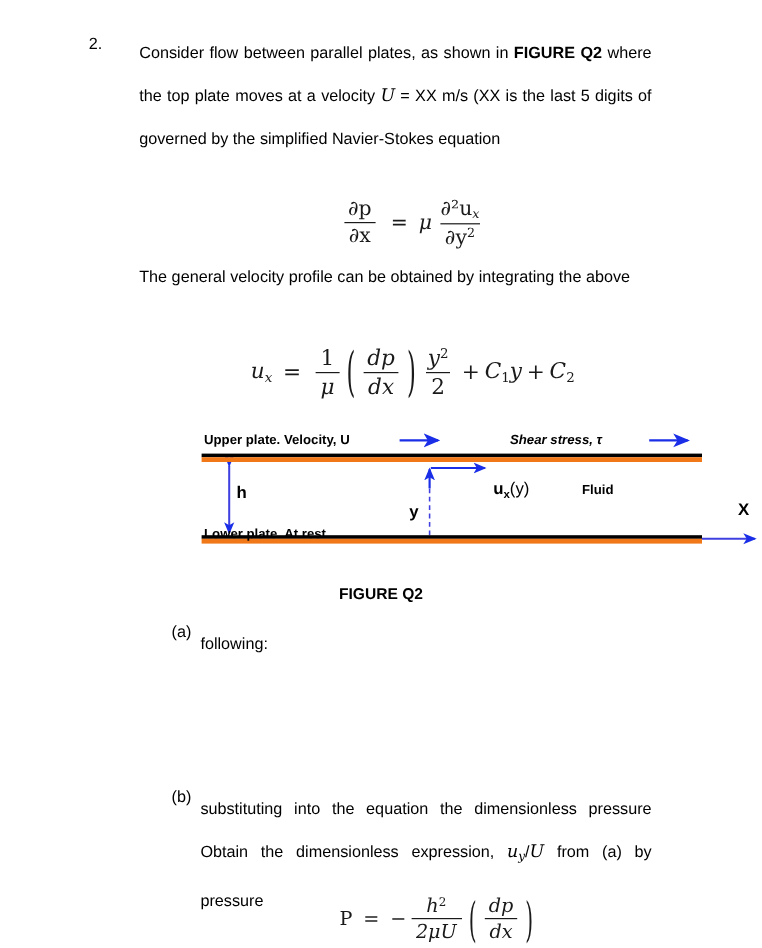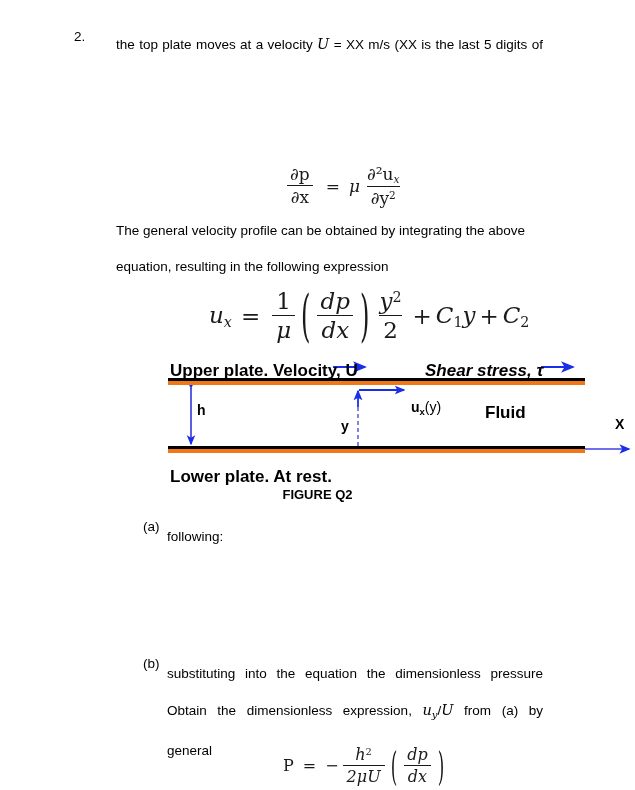--- a/index.html
+++ b/index.html
@@ -109,27 +109,27 @@
     height: 7px;
   }
   .plate .blk { position: absolute; left: 0; right: 0; top: 0; height: 3px; background: #000000; }
   .plate .org { position: absolute; left: 0; right: 0; top: 3px; height: 4px; background: #f07818; }
   .plate-top { top: 23px; }
   .plate-bot { top: 91px; }
 
   .fig-label {
     position: absolute;
     font-weight: bold;
-    font-size: 17px;
+    font-size: 11px;
     white-space: nowrap;
     font-family: "Liberation Sans", sans-serif;
   }
   .lbl-upper { left: 170px; top: 6px; }
   .lbl-shear { left: 425px; top: 6px; font-style: italic; }
-  .lbl-lower { left: 170px; top: 112px; }
+  .lbl-lower { left: 170px; top: 84px; }
   .lbl-fluid { left: 485px; top: 48px; }
   .lbl-h     { left: 197px; top: 47px; font-size: 14px; }
   .lbl-y     { left: 341px; top: 63px; font-size: 14px; }
   .lbl-ux    { left: 411px; top: 44px; font-size: 14px; }
   .lbl-x     { left: 615px; top: 61px; font-size: 14px; }
 
   .fig-svg { position: absolute; left: 0; top: 0; width: 635px; height: 120px; }
 
   .caption {
     position: absolute;
@@ -164,44 +164,45 @@
   }
 </style>
 </head>
 <body>
 
 <div class="page">
 
   <div class="qnum">2.</div>
 
   <div class="body-col">
+    <div class="para-line" id="intro-0"><span>Consider flow between parallel plates, as shown in </span><span class="b">FIGURE Q2</span><span> where</span></div>
     <div class="para-line" id="intro-1"><span>the top plate moves at a velocity </span><span class="mi-up">U</span><span> = XX m/s (XX is the last 5 digits of</span></div>
+    <div class="para-line nojust" id="intro-3"><span>governed by the simplified Navier-Stokes equation</span></div>
   </div>
 
   <div class="math" style="left:283px; top:164px;">
     <span class="mrow">
       <span class="frac">
         <span class="num">∂p</span>
         <span class="den">∂x</span>
       </span>
       <span class="eq">=</span>
       <span class="it">μ</span>
       <span class="frac">
         <span class="num"><span>∂²u</span><span class="sub">x</span></span>
         <span class="den"><span>∂y</span><span class="sup">2</span></span>
       </span>
     </span>
   </div>
 
   <div class="body-col" style="top:213px; left:116px; width:452px;">
     <div class="para-line nojust" id="mid-0"><span>The general velocity profile can be obtained by integrating the above</span></div>
-    <div class="para-line nojust" id="mid-1"><span>equation, resulting in the following expression</span></div>
-  </div>
-
-  <div class="math" style="left:209px; top:288px; font-size:23px;">
+  </div>
+
+  <div class="math" style="left:209px; top:288px; font-size:18px;">
     <span class="mrow">
       <span class="it"><span>u</span><span class="sub">x</span></span>
       <span class="eq">=</span>
       <span class="frac">
         <span class="num">1</span>
         <span class="den it">μ</span>
       </span>
       <span class="paren">(</span>
       <span class="frac">
         <span class="num it">dp</span>
@@ -272,21 +273,21 @@
     <div class="part-body">
       <div class="para-line nojust" id="a-1"><span>following:</span></div>
     </div>
   </div>
 
   <div class="part" style="top:656px;">
     <div class="part-marker">(b)</div>
     <div class="part-body">
       <div class="para-line" id="b-1"><span>substituting   into   the   equation   the   dimensionless   pressure</span></div>
       <div class="para-line" id="b-0"><span>Obtain   the   dimensionless   expression,   </span><span class="mi-up">u</span><span class="mi" style="font-size: 10px; vertical-align: -0.25em;">y</span><span>/</span><span class="mi-up">U</span><span>   from   (a)   by</span></div>
-      <div class="para-line nojust" id="b-2"><span>general</span></div>
+      <div class="para-line nojust" id="b-2"><span>pressure</span></div>
     </div>
   </div>
 
   <div class="math" style="left:283px; top:745px; font-size:16px;">
     <span class="mrow">
       <span>P</span>
       <span class="eq">=</span>
       <span class="op" style="margin:0 1px 0 0;">−</span>
       <span class="frac">
         <span class="num it"><span>h</span><span class="sup">2</span></span>

